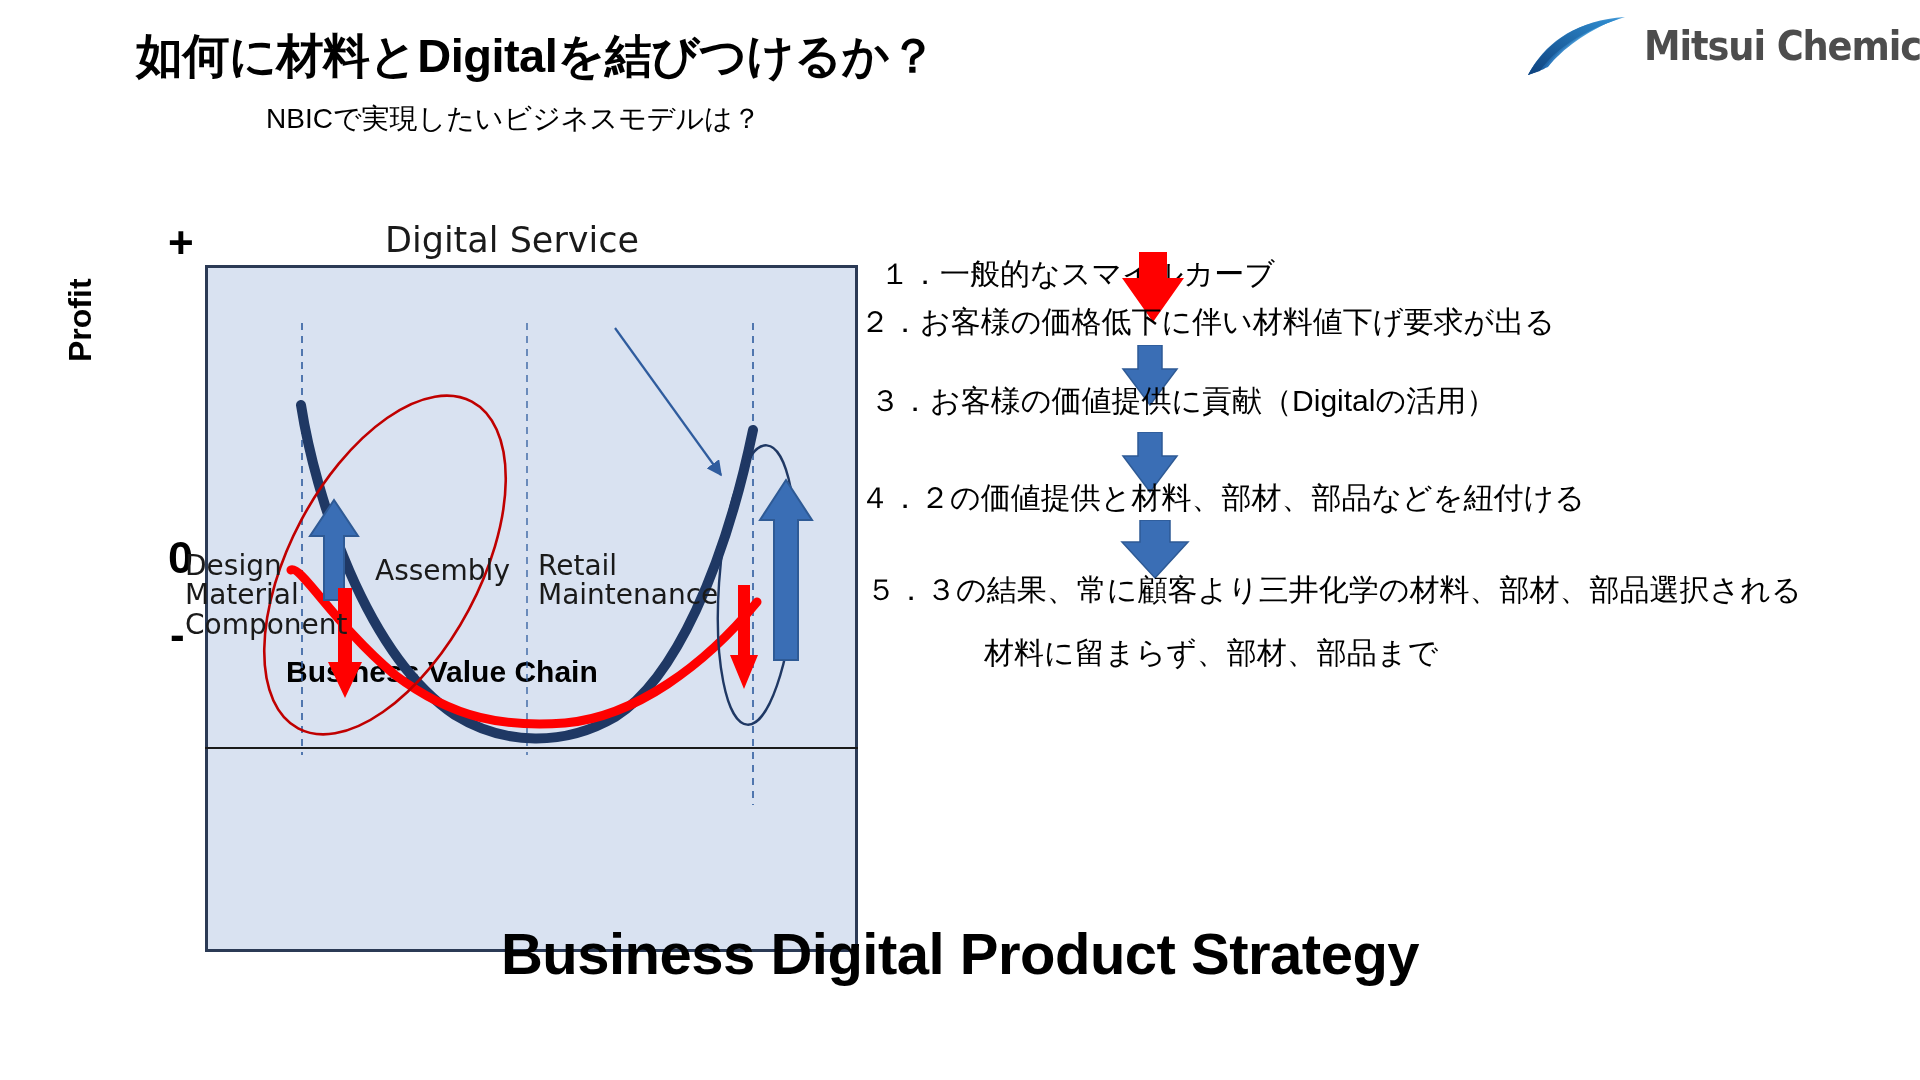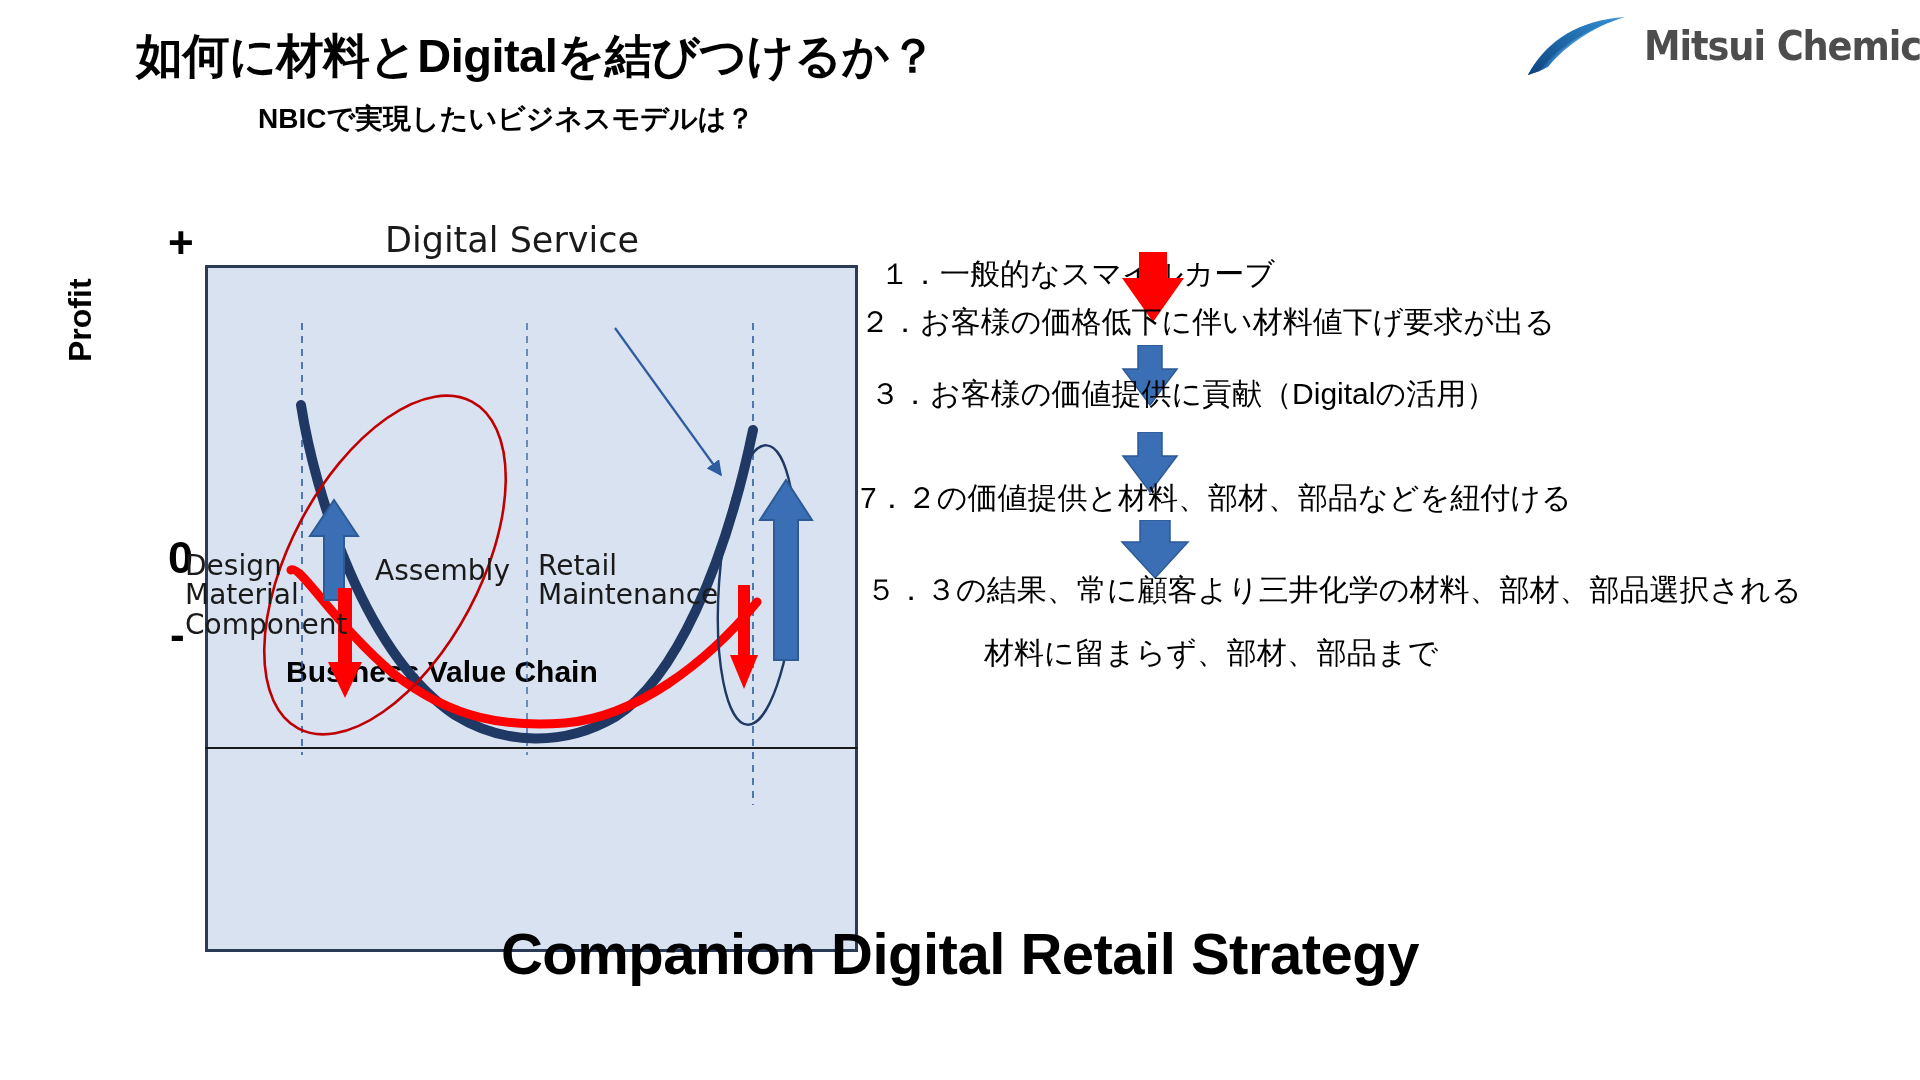--- a/index.html
+++ b/index.html
@@ -22,24 +22,24 @@
     left: 95px;
     top: 25px;
     font-size: 47px;
     font-weight: bold;
     letter-spacing: -0.5px;
     white-space: nowrap;
     margin-left: 41px;
   }
   #slide-subtitle {
     position: absolute;
-    left: 258px;
+    left: 266px;
     top: 100px;
     font-size: 28px;
-    font-weight: bold;
+    font-weight: normal;
     white-space: nowrap;
   }
 
   
   #logo {
     position: absolute;
     right: 14px;
     top: 10px;
     width: 380px;
     height: 72px;
@@ -141,21 +141,21 @@
     font-family: "Liberation Sans", "DejaVu Sans", sans-serif;
     white-space: nowrap;
     color: #000;
   }
   .step-arrow { position: absolute; }
 
   #step1 { left: 20px;  top: 20px; margin-top: 44px; }
   #arrow1 { left: 258px; top: 62px; }
   #step2 { left: 0px;   top: 112px; }
   #arrow2 { left: 260px; top: 155px; }
-  #step3 { left: 10px;  top: 184px; }
+  #step3 { left: 10px;  top: 191px; }
   #arrow3 { left: 260px; top: 242px; }
   #step4 { left: 0px;   top: 288px; }
   #arrow4 { left: 258px; top: 330px; }
   #step5 { left: -10px; top: 380px; margin-left: 16px; }
   #step5b { left: 124px; top: 443px; text-align: right; }
 
   
   #footer-title {
     position: absolute;
     left: 0;
@@ -265,22 +265,22 @@
   <div class="step-text" id="step2">２．お客様の価格低下に伴い材料値下げ要求が出る</div>
   <svg class="step-arrow" id="arrow2" width="60" height="62" viewBox="0 0 60 62">
     <path d="M 30 60 L 57 24 L 42 24 L 42 0 L 18 0 L 18 24 L 3 24 Z" fill="#3a6eb5" stroke="#2e5a95" stroke-width="1.5"></path>
   </svg>
 
   <div class="step-text" id="step3">３．お客様の価値提供に貢献（Digitalの活用）</div>
   <svg class="step-arrow" id="arrow3" width="60" height="62" viewBox="0 0 60 62">
     <path d="M 30 60 L 57 24 L 42 24 L 42 0 L 18 0 L 18 24 L 3 24 Z" fill="#3a6eb5" stroke="#2e5a95" stroke-width="1.5"></path>
   </svg>
 
-  <div class="step-text" id="step4">7．２の価値提供と材料、部材、部品などを紐付ける</div>
+  <div class="step-text" id="step4">４．２の価値提供と材料、部材、部品などを紐付ける</div>
   <svg class="step-arrow" id="arrow4" width="74" height="60" viewBox="0 0 74 60">
     <path d="M 37 58 L 70 22 L 52 22 L 52 0 L 22 0 L 22 22 L 4 22 Z" fill="#3a6eb5" stroke="#2e5a95" stroke-width="1.5"></path>
   </svg>
 
   <div class="step-text" id="step5">５．３の結果、常に顧客より三井化学の材料、部材、部品選択される</div>
   <div class="step-text" id="step5b">材料に留まらず、部材、部品まで</div>
 </div>
 
-<div id="footer-title">Companion Digital Retail Strategy</div>
+<div id="footer-title">Business Digital Product Strategy</div>
 
 </body></html>

